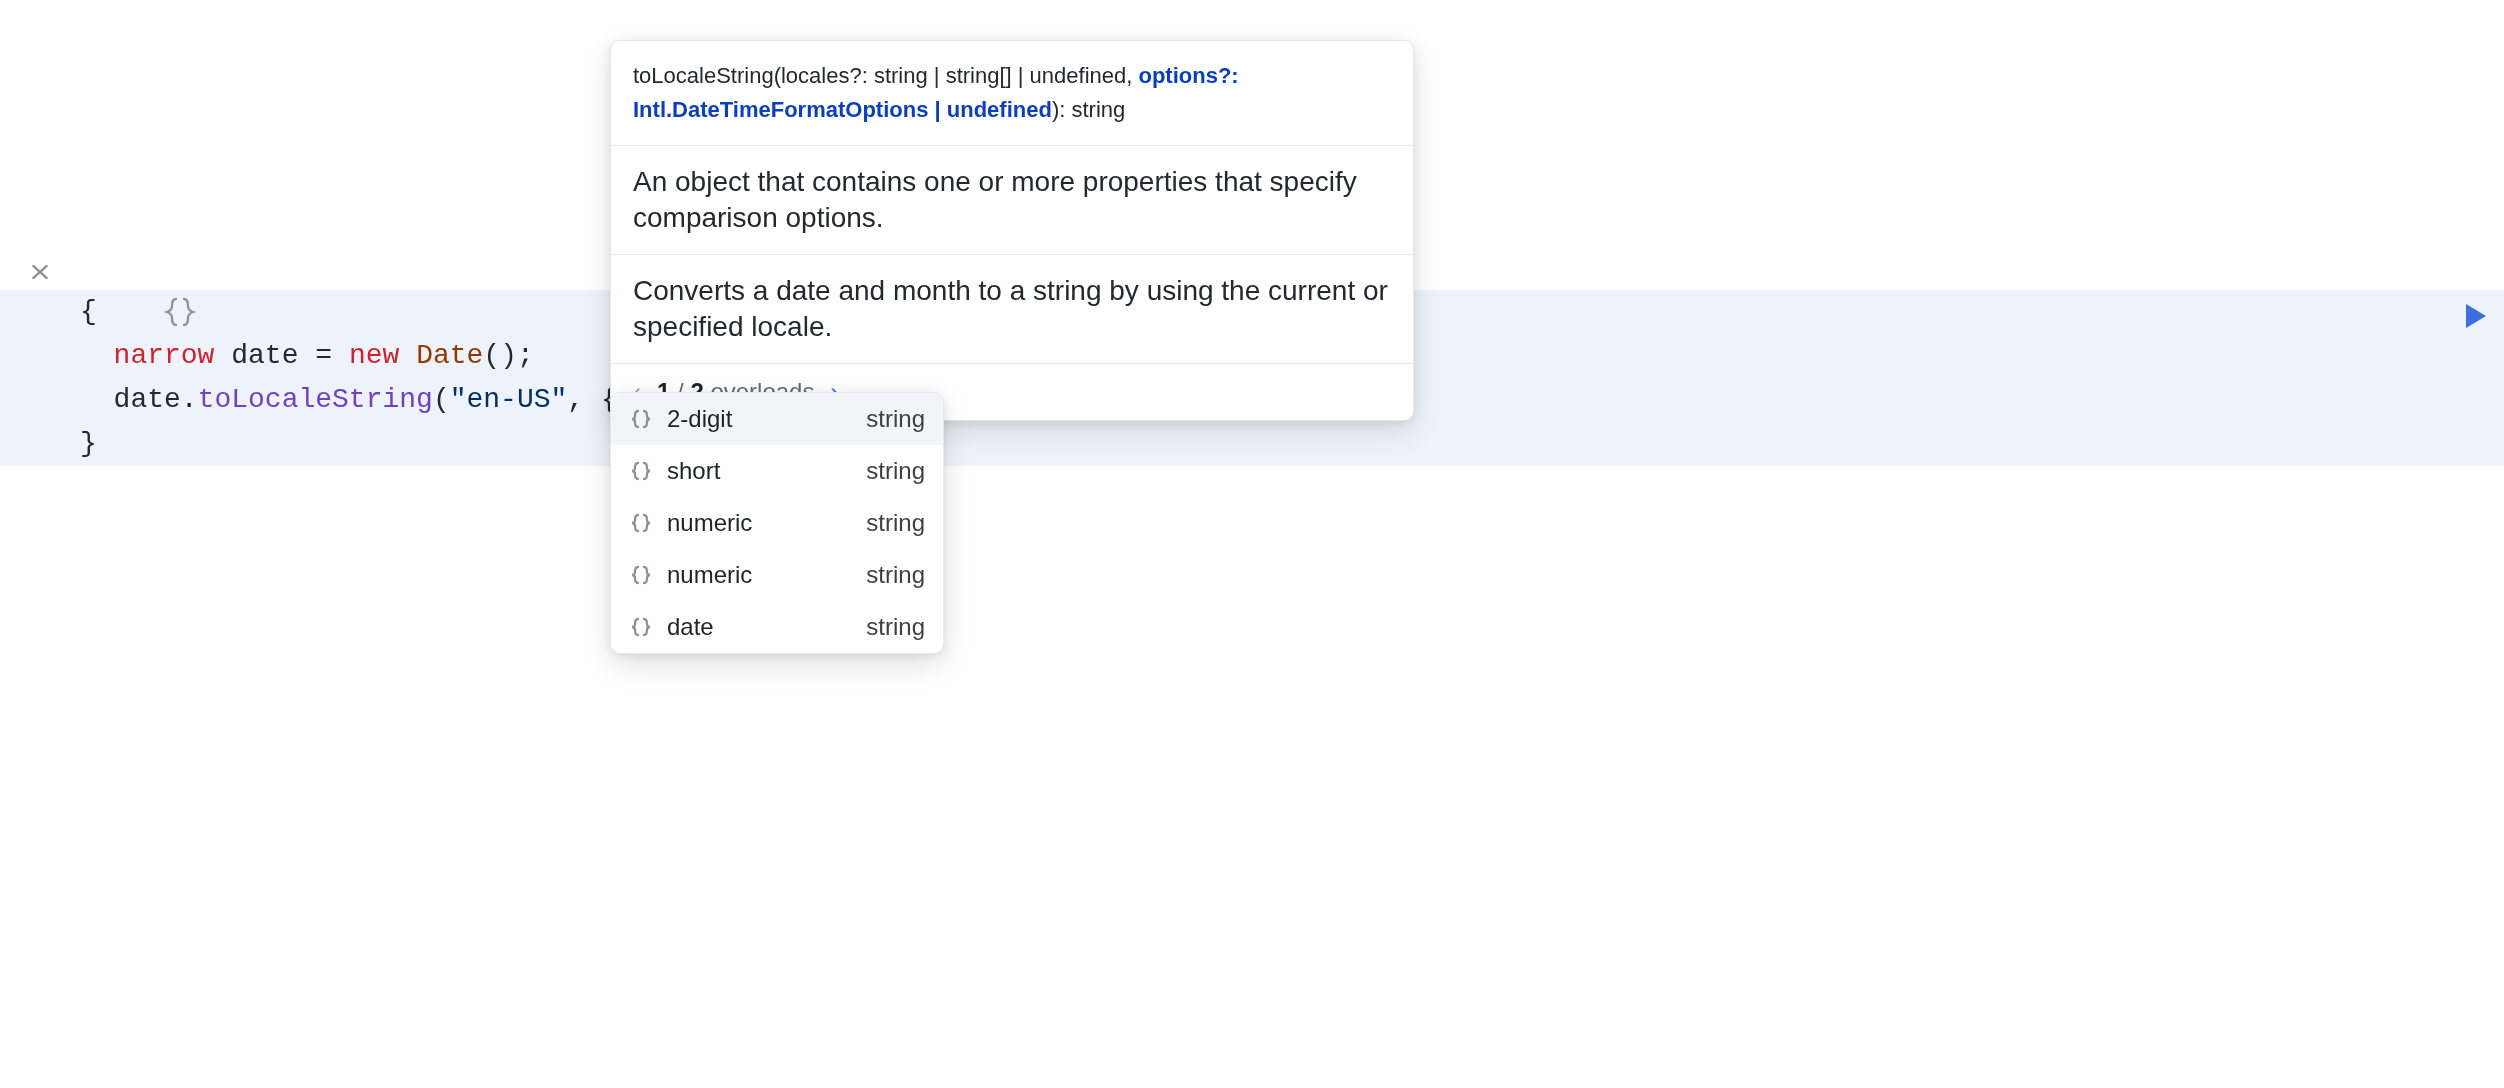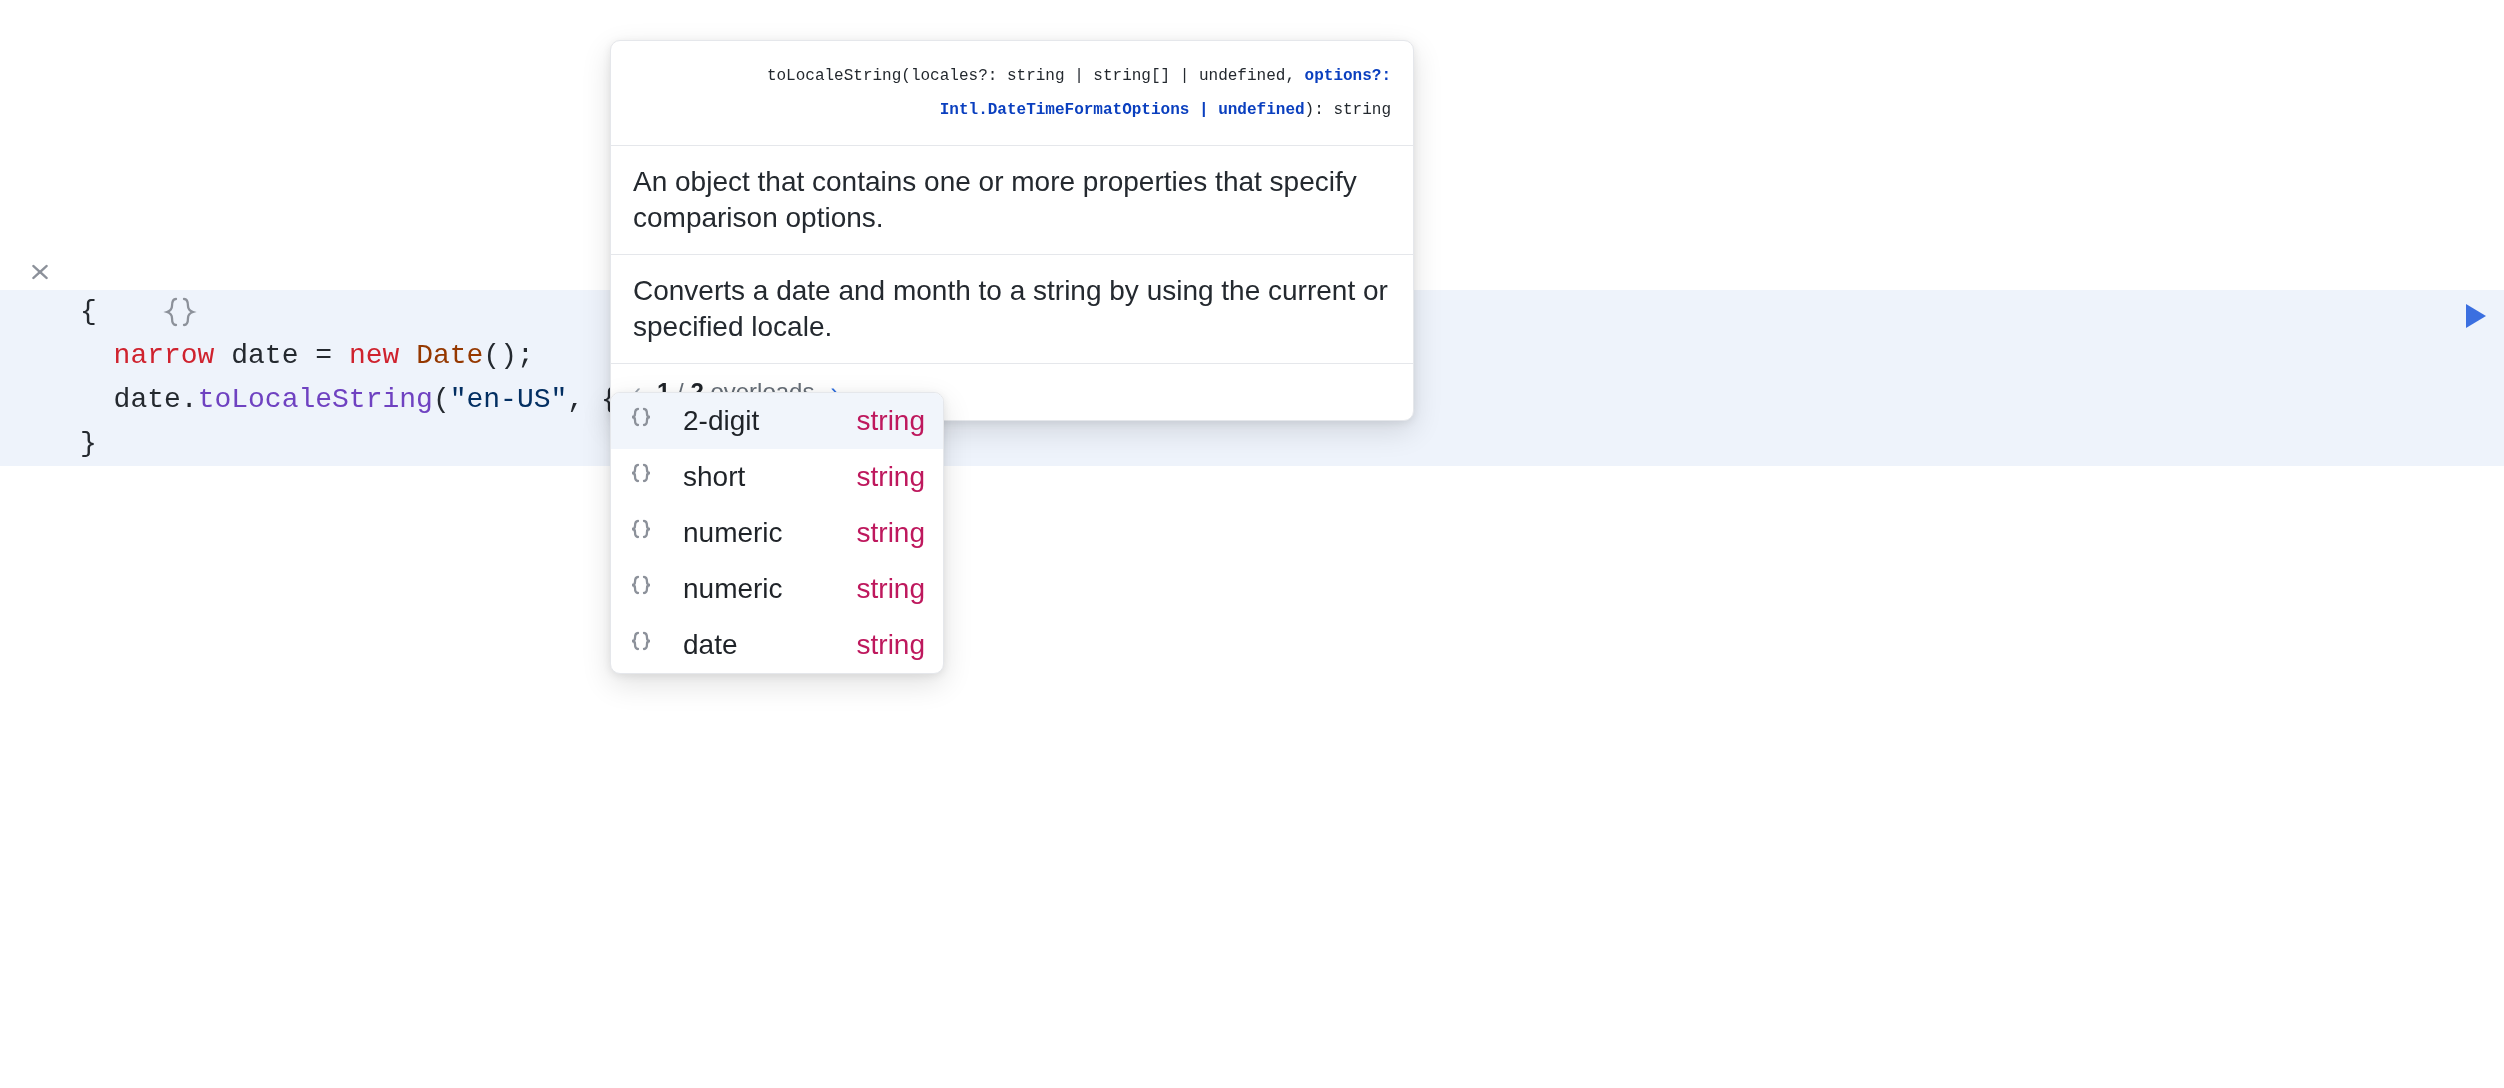--- a/index.html
+++ b/index.html
@@ -63,43 +63,43 @@
 
   
   .sig{
     position:absolute;top:40px;left:610px;width:802px;
     background:#fff;border:1px solid var(--panel-border);border-radius:10px;
     box-shadow:var(--shadow);
     font-family:var(--sans);color:#24292f;
   }
   .sig-section{padding:18px 22px;border-top:1px solid var(--panel-border);font-size:28px;line-height:36px;}
   .sig-section:first-child{border-top:none;}
-  .sig-code{font-family:Liberation Mono, monospace;font-size:16px;line-height:34px;text-align:right;}
+  .sig-code{font-family:Liberation Sans, sans-serif;font-size:22px;line-height:34px;}
   .sig-active{color:#0a3fbf;font-weight:700;}
   .sig-pager{
     display:flex;align-items:center;gap:16px;padding:14px 22px;border-top:1px solid var(--panel-border);
     font-size:24px;color:var(--muted2);
   }
   .sig-pager .chev{color:#98a0aa;}
   .sig-pager .chev.enabled{color:#2f6fe0;}
   .sig-pager strong{color:#1f2328;font-weight:700;}
 
   
   .ac{
     position:absolute;top:392px;left:610px;width:332px;
     background:#fff;border:1px solid var(--panel-border);border-radius:10px;
     box-shadow:var(--shadow);overflow:hidden;
   }
   .ac-row{
-    display:flex;gap:30px;padding:12px 18px;font-family:var(--sans);font-size:28px;
+    display:flex;align-items:center;gap:14px;padding:12px 18px;font-family:var(--sans);font-size:24px;
   }
   .ac-row.selected{background:#f1f5fb;}
   .ac-row .li-icon{width:24px;height:24px;flex:0 0 24px;display:flex;align-items:center;justify-content:center;}
   .ac-row .label{flex:1;color:#1f2328;}
-  .ac-row .kind{color:#be185d;}
+  .ac-row .kind{color:#404040;}
 
   
   svg.brace path, svg.brace line{stroke:#8c919a;stroke-width:2.3;fill:none;stroke-linecap:round;}
 
   
   .caret{
     display:inline-block;width:2px;height:30px;background:#1f2328;vertical-align:-4px;margin:0 1px;
   }
 </style>
 </head>

